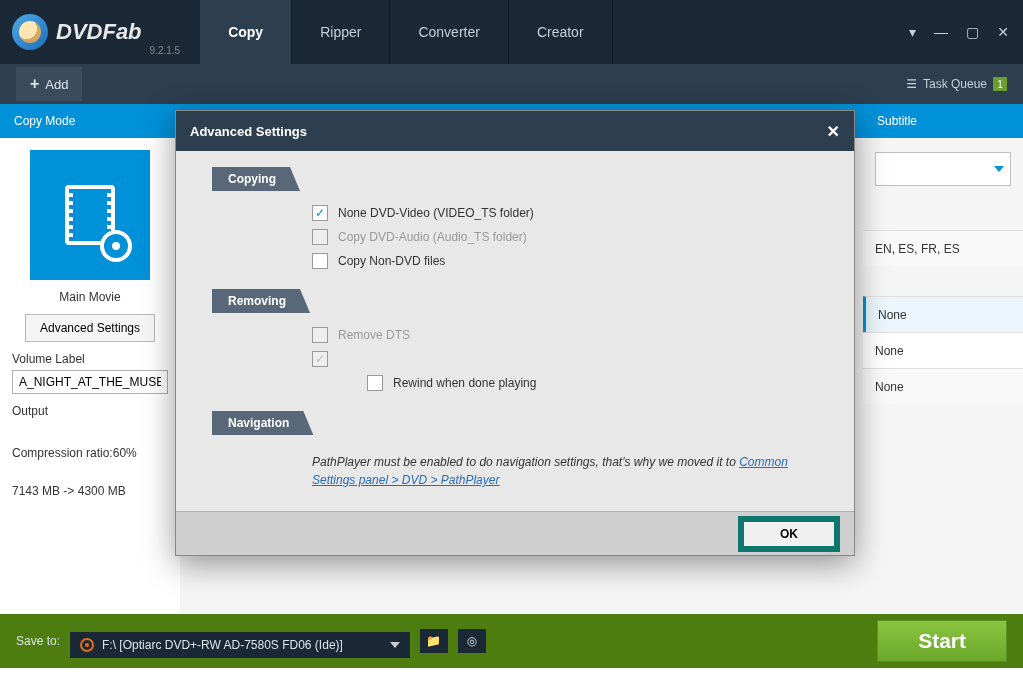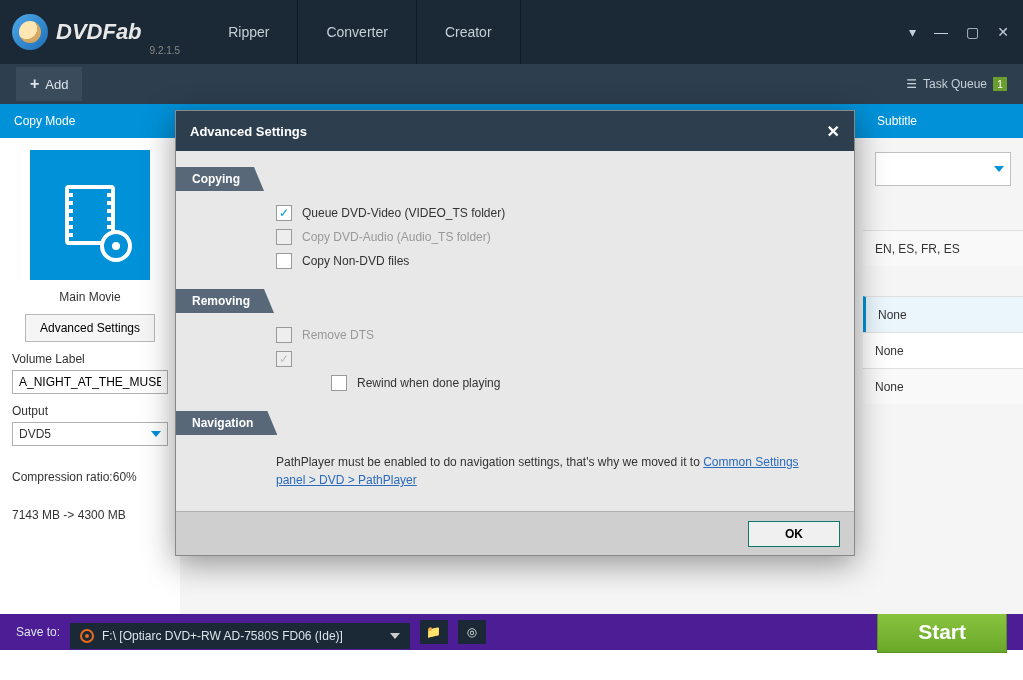--- a/index.html
+++ b/index.html
@@ -45,58 +45,59 @@
 .select-box { display:flex; justify-content:space-between; align-items:center; cursor:pointer; background:#fff; }
 .info-line { align-self: flex-start; margin-top: 24px; }
 
 .content-area { flex: 1; background: #f5f5f5; position: relative; }
 .sub-col { position: absolute; right: 0; top: 0; width: 160px; }
 .sub-dropdown { height: 34px; background: #fff; border: 1px solid #c0c0c0; margin: 14px 12px 0; display:flex; align-items:center; justify-content:flex-end; padding:0 6px; cursor:pointer; }
 .sub-row { height: 36px; border-top: 1px solid #e0e0e0; background: #fff; display: flex; align-items: center; padding: 0 12px; font-size: 12px; color: #333; }
 .sub-row:nth-child(odd){ background:#f9f9f9; }
 .sub-row.active { background:#eaf5fc; border-left: 3px solid #0091d8; }
 
-.footer { height: 36px; background: #4c1d95; display: flex; align-items: center; padding: 0 16px; color: #dce4ea; font-size: 12px; gap: 10px; }
+.footer { height: 54px; background: #4d7c0f; display: flex; align-items: center; padding: 0 16px; color: #dce4ea; font-size: 12px; gap: 10px; }
 .save-target { background: #1a2935; border: none; color: #dce4ea; padding: 6px 10px; display:flex; align-items:center; gap:8px; cursor:pointer; min-width:340px; justify-content:space-between;margin-top:7px; }
 .disc-small { width:14px; height:14px; border:2px solid #e86a1e; border-radius:50%; display:inline-flex; align-items:center; justify-content:center; }
 .disc-small::after{content:"";width:4px;height:4px;background:#e86a1e;border-radius:50%;}
 .footer-icon { width:28px; height:24px; background:#1a2935; display:inline-flex; align-items:center; justify-content:center; cursor:pointer; color:#dce4ea; }
 .start-btn { margin-left: auto; background: linear-gradient(#8bc53f,#6aa82a); border: 1px solid #5a8f23; color: #fff; padding: 8px 40px; font-size: 21px; font-weight: bold; cursor: pointer; }
 
 
 .modal { position: absolute; left: 175px; top: 110px; width: 680px; background: #e8e8e8; border: 1px solid #888; box-shadow: 0 8px 30px rgba(0,0,0,0.4); z-index: 100; }
 .modal-header { height: 40px; background: #2d3e4e; color: #fff; display:flex; align-items:center; padding:0 14px; font-size: 13px; font-weight:bold; }
 .modal-close { margin-left:auto; cursor:pointer; font-size:16px; font-weight:bold; }
-.modal-body { padding: 0 0 10px 0; min-height: 360px; }
+.modal-body { padding: 0 0 10px 0; min-height: 360px; margin-left: 36px; }
 .section-tab { display:inline-block; background: #586878; color:#fff; padding: 5px 24px 5px 16px; font-size:12px; font-weight:bold; margin: 16px 0 10px 0; clip-path: polygon(0 0, calc(100% - 10px) 0, 100% 100%, 0 100%); }
 .opt-row { display:flex; align-items:center; gap:10px; padding: 4px 0 4px 100px; font-size:12px; color:#333; }
 .opt-row.disabled { color:#999; }
 .opt-row.indent { padding-left: 155px; }
 .cb { width:16px; height:16px; border:1px solid #999; background:#fff; display:inline-flex; align-items:center; justify-content:center; font-size:12px; cursor:pointer; }
 .cb.checked { color:#0091d8; }
 .cb.disabled { background:#eee; color:#bbb; }
-.nav-text { padding: 8px 40px 8px 100px; font-size:12px; color:#333; line-height:1.5; }
+.nav-text { padding: 8px 40px 8px 100px; font-size:12px; color:#333; line-height:1.5;font-style:italic; }
 .nav-text a { color: #2a6bbd; text-decoration: underline; }
 .modal-footer { height: 44px; background: #cfcfcf; display:flex; align-items:center; justify-content:flex-end; padding:0 14px; border-top:1px solid #b0b0b0; }
-.ok-btn { border:1px solid #0f766e; background:#f0f0f0; padding:5px 36px; font-size:12px; font-weight:bold; cursor:pointer; }
+.ok-btn { border:6px solid #0f766e; background:#f0f0f0; padding:5px 36px; font-size:12px; font-weight:bold; cursor:pointer; }
 .caret-d { width:0;height:0;border-left:5px solid transparent;border-right:5px solid transparent;border-top:6px solid #0091d8; }
 .caret-dw { border-top-color:#ccc; }
 </style>
 </head>
 <body>
 
 <div class="titlebar">
   <div class="logo-area">
     <div class="logo-icon"></div>
     <div>
       <div class="logo-text">DVDFab</div>
     </div>
     <div class="logo-ver">9.2.1.5</div>
   </div>
   <div class="tabs">
+    <div class="tab active">Copy</div>
     <div class="tab">Ripper</div>
     <div class="tab">Converter</div>
     <div class="tab">Creator</div>
   </div>
   <div class="win-controls">
     <span class="win-btn">▾</span>
     <span class="win-btn">—</span>
     <span class="win-btn">▢</span>
     <span class="win-btn">✕</span>
   </div>
@@ -123,24 +124,20 @@
   <div class="left-panel">
     <div class="movie-icon">
       <div class="film-strip"></div>
       <div class="disc-overlay"></div>
     </div>
     <div class="mode-label">Main Movie</div>
     <button class="adv-btn">Advanced Settings</button>
     <div class="field-label">Volume Label</div>
     <input class="text-input" value="A_NIGHT_AT_THE_MUSEUM" style="">
     <div class="field-label">Output</div>
-    <div class="select-box">
-      <span>DVD5</span>
-      <span class="caret-d"></span>
-    </div>
     <div class="info-line">Compression ratio:60%</div>
     <div class="info-line">7143 MB -&gt; 4300 MB</div>
   </div>
 
   <div class="content-area">
     <div class="sub-col">
       <div class="sub-dropdown">
         <span class="caret-d"></span>
       </div>
       <div style="height:44px"></div>
@@ -169,21 +166,21 @@
 
 <div class="modal">
   <div class="modal-header">
     <span>Advanced Settings</span>
     <span class="modal-close">✕</span>
   </div>
   <div class="modal-body">
     <div class="section-tab">Copying</div>
     <div class="opt-row">
       <span class="cb checked">✓</span>
-      <span>Queue DVD-Video (VIDEO_TS folder)</span>
+      <span>None DVD-Video (VIDEO_TS folder)</span>
     </div>
     <div class="opt-row disabled">
       <span class="cb disabled"></span>
       <span>Copy DVD-Audio (Audio_TS folder)</span>
     </div>
     <div class="opt-row">
       <span class="cb"></span>
       <span>Copy Non-DVD files</span>
     </div>
 

